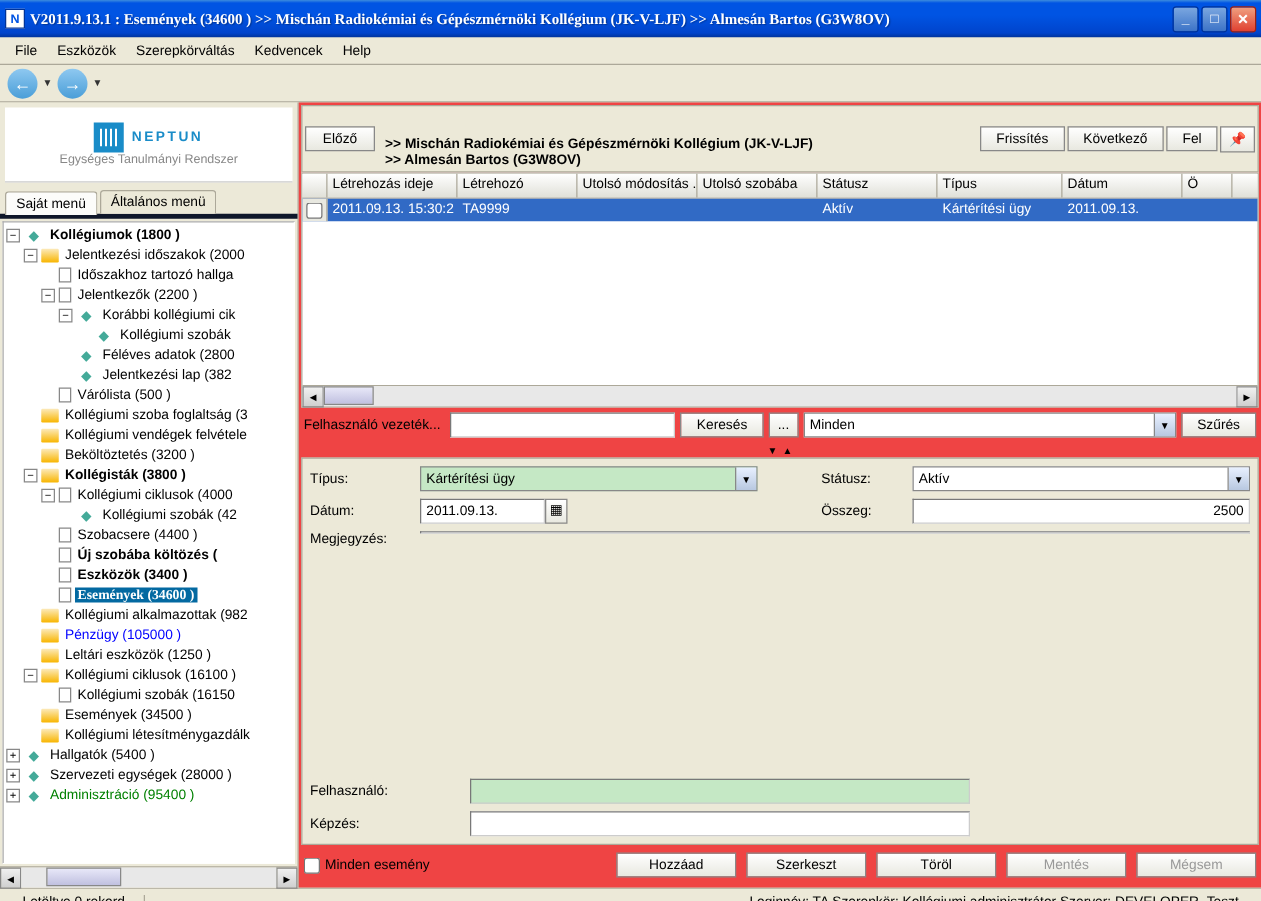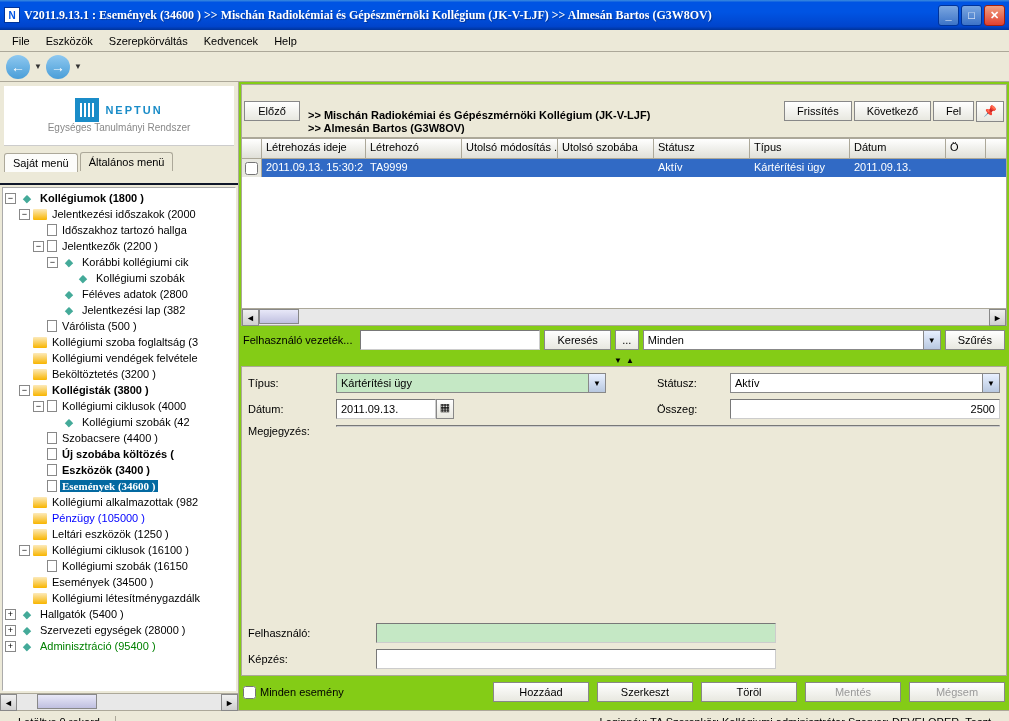--- a/index.html
+++ b/index.html
@@ -22,21 +22,21 @@
 
 .main-row { display: flex; height: 628px; }
 
 .left-panel { width: 239px; border-right: 1px solid #aca899; background: #ece9d8; display: flex; flex-direction: column; }
 .logo-area { height: 60px; display: flex; flex-direction: column; align-items: center; justify-content: center; background: #fff; border-bottom: 1px solid #ccc; margin: 4px; }
 .logo-main { font-size: 26px; font-weight: bold; color: #1a8cc8; letter-spacing: 2px; display: flex; align-items: center; }
 .logo-main .logo-sq { width: 24px; height: 24px; background: #1a8cc8; margin-right: 6px; display: inline-flex; align-items: center; justify-content: center; }
 .logo-main .logo-sq::before { content:""; width: 14px; height: 14px; background: repeating-linear-gradient(90deg,#fff 0 2px,#1a8cc8 2px 4px); }
 .logo-sub { font-size: 10px; color: #888; }
 
-.tab-row { display: flex; border-bottom: 2px solid #0f172a; padding: 2px 4px 12px; }
+.tab-row { display: flex; border-bottom: 4px solid #0f172a; padding: 2px 4px 0; }
 .tab { border: 1px solid #aca899; border-bottom: none; padding: 3px 8px; background: #ece9d8; margin-right: 2px; border-radius: 3px 3px 0 0; cursor: default; }
 .tab.active { background: #fcfcfa; position: relative; top: 1px; }
 
 .tree { flex: 1; overflow: auto; background: #fff; margin: 2px; border: 1px inset #fff; padding: 2px; }
 .tree-node { white-space: nowrap; display: flex; align-items: center; height: 16px; cursor: default; }
 .tree-node .exp { width: 11px; height: 11px; border: 1px solid #888; text-align: center; line-height: 9px; font-size: 9px; margin-right: 3px; background: #fff; }
 .tree-node .spacer { width: 14px; display: inline-block; }
 .tree-node .ticon { width: 16px; height: 14px; margin-right: 3px; display: inline-flex; align-items: center; justify-content: center; font-size: 11px; }
 .tree-node .ticon.folder { background: linear-gradient(to bottom,#fceabb,#f8b500); border-radius: 1px; width:14px; height:11px; }
 .tree-node .ticon.page { background: #fff; border: 1px solid #888; width:10px; height:12px; }
@@ -45,21 +45,21 @@
 .tree-node .label.sel { background: #0369a1; color: #fff; font-family: Liberation Serif, serif; }
 .tree-node .label.bold { font-weight: bold; }
 .tree-node .label.blue { color: #00f; }
 .tree-node .label.green { color: #008000; }
 
 .left-hscroll { height: 17px; background: #ece9d8; border-top: 1px solid #aca899; display: flex; }
 .sb-btn { width: 17px; height: 17px; background: linear-gradient(#f0f0f0,#cfcfcf); border: 1px solid #888; display: flex; align-items: center; justify-content: center; font-size: 9px; }
 .sb-track { flex: 1; background: #e8e8e8; position: relative; }
 .sb-thumb { position: absolute; left: 20px; top: 0; height: 15px; width: 60px; background: linear-gradient(#e8e8f8,#c0c0e0); border: 1px solid #888; }
 
-.right-panel { flex: 1; display: flex; flex-direction: column; background: #84cc16; padding: 2px; }
+.right-panel { flex: 1; display: flex; flex-direction: column; background: #ef4444; padding: 2px; }
 
 .top-toolbar { display: flex; align-items: center; background: #ece9d8; border: 1px solid #aca899; padding: 2px; gap: 2px; }
 .btn { background: linear-gradient(#fff,#e8e8e0); border: 1px solid #888; padding: 3px 12px; cursor: default; min-width: 56px; text-align: center; }
 .btn.small { min-width: 24px; padding: 3px 6px; }
 .btn.disabled { color: #999; }
 .breadcrumb { flex: 1; padding: 0 6px; font-weight: bold; line-height: 13px; margin-top: 22px; }
 
 .grid-area { border: 1px solid #aca899; background: #fff; height: 188px; display: flex; flex-direction: column; }
 .grid-head { display: flex; background: linear-gradient(#fff,#e0e0d8); border-bottom: 1px solid #aca899; height: 20px; }
 .grid-head .gh { border-right: 1px solid #aca899; padding: 2px 4px; overflow: hidden; white-space: nowrap; }

